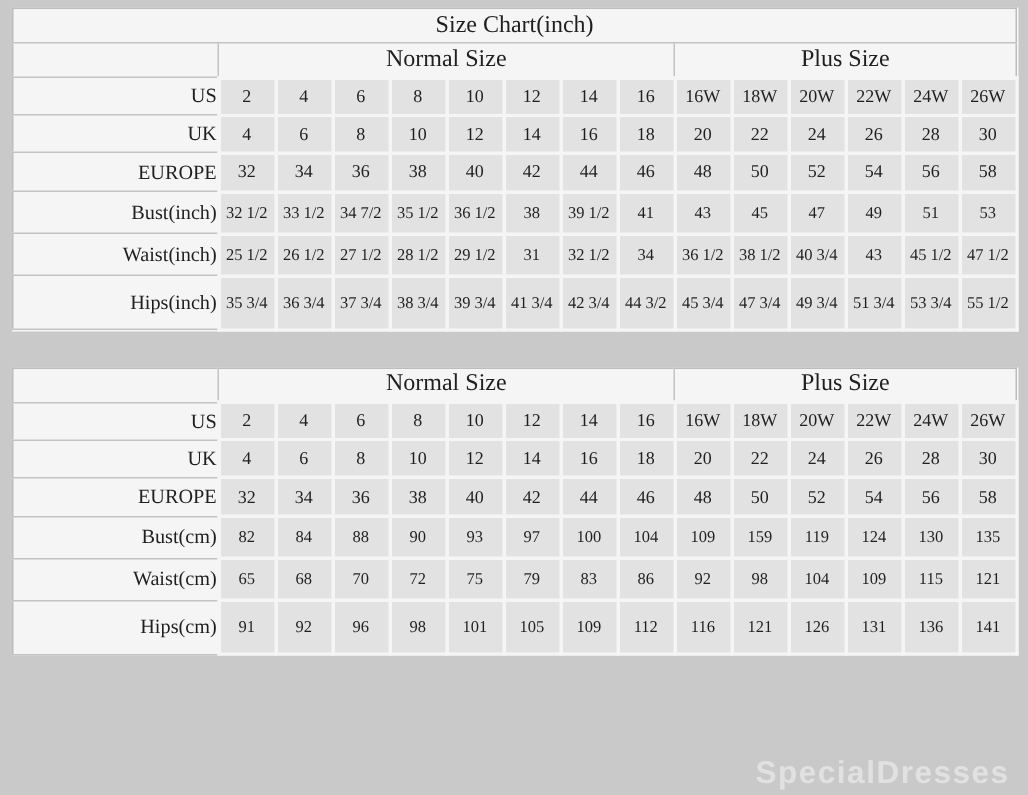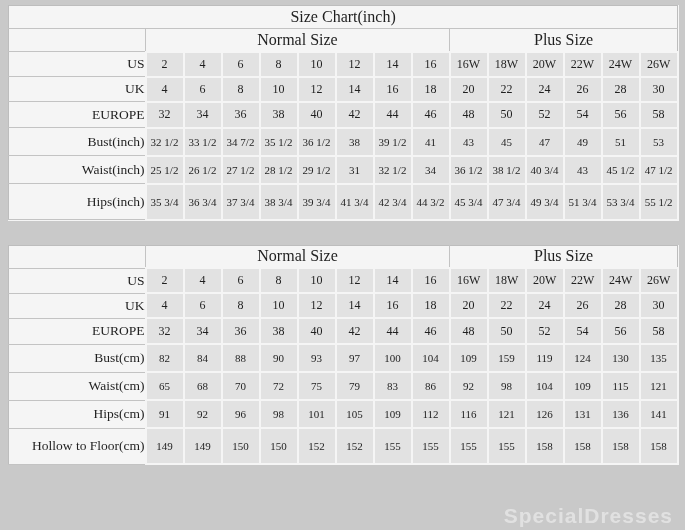--- a/index.html
+++ b/index.html
@@ -332,34 +332,17 @@
           <td class="cell">105</td>
           <td class="cell">109</td>
           <td class="cell">112</td>
           <td class="cell">116</td>
           <td class="cell">121</td>
           <td class="cell">126</td>
           <td class="cell">131</td>
           <td class="cell">136</td>
           <td class="cell">141</td>
         </tr>
-        <tr>
-          <td class="row-label">Hollow to Floor(cm)</td>
-          <td class="cell">149</td>
-          <td class="cell">149</td>
-          <td class="cell">150</td>
-          <td class="cell">150</td>
-          <td class="cell">152</td>
-          <td class="cell">152</td>
-          <td class="cell">155</td>
-          <td class="cell">155</td>
-          <td class="cell">155</td>
-          <td class="cell">155</td>
-          <td class="cell">158</td>
-          <td class="cell">158</td>
-          <td class="cell">158</td>
-          <td class="cell">158</td>
-        </tr>
       </tbody>
   </table>
 
   <div class="watermark">SpecialDresses</div>
 </div>
 
 </body></html>

